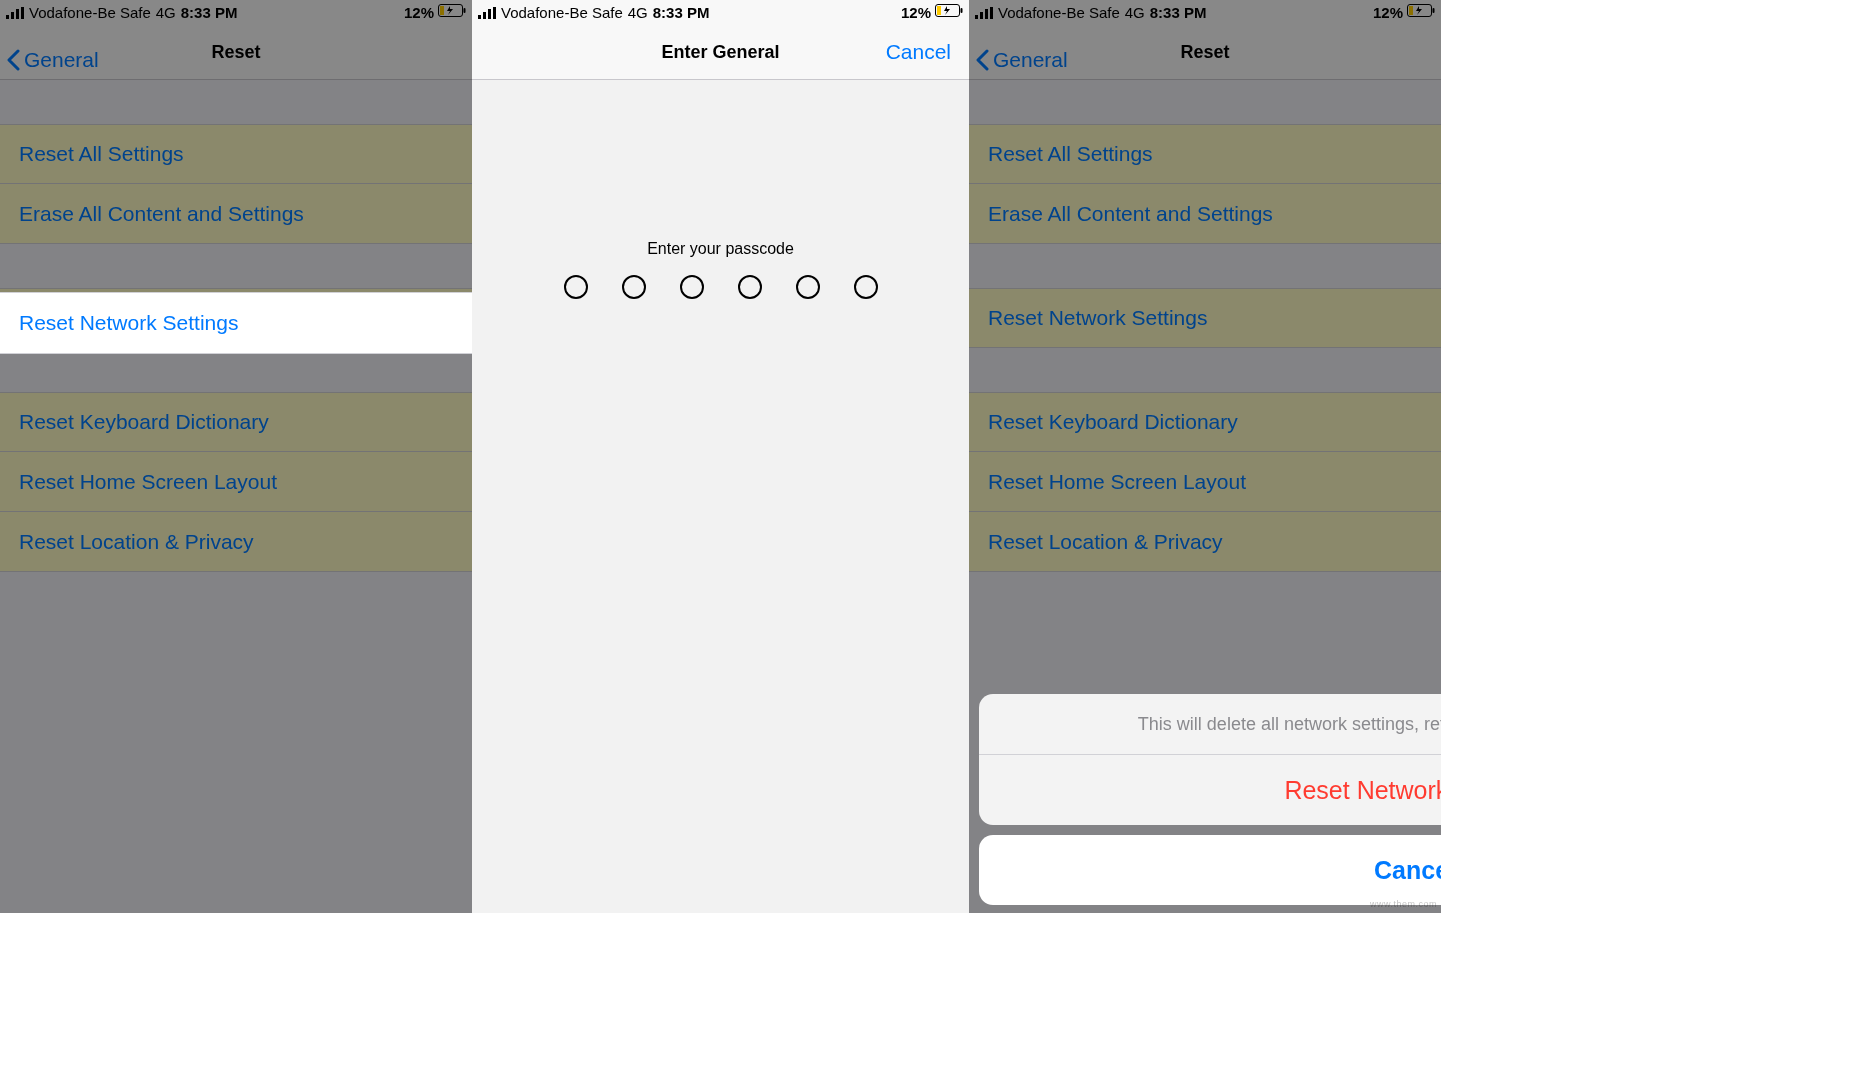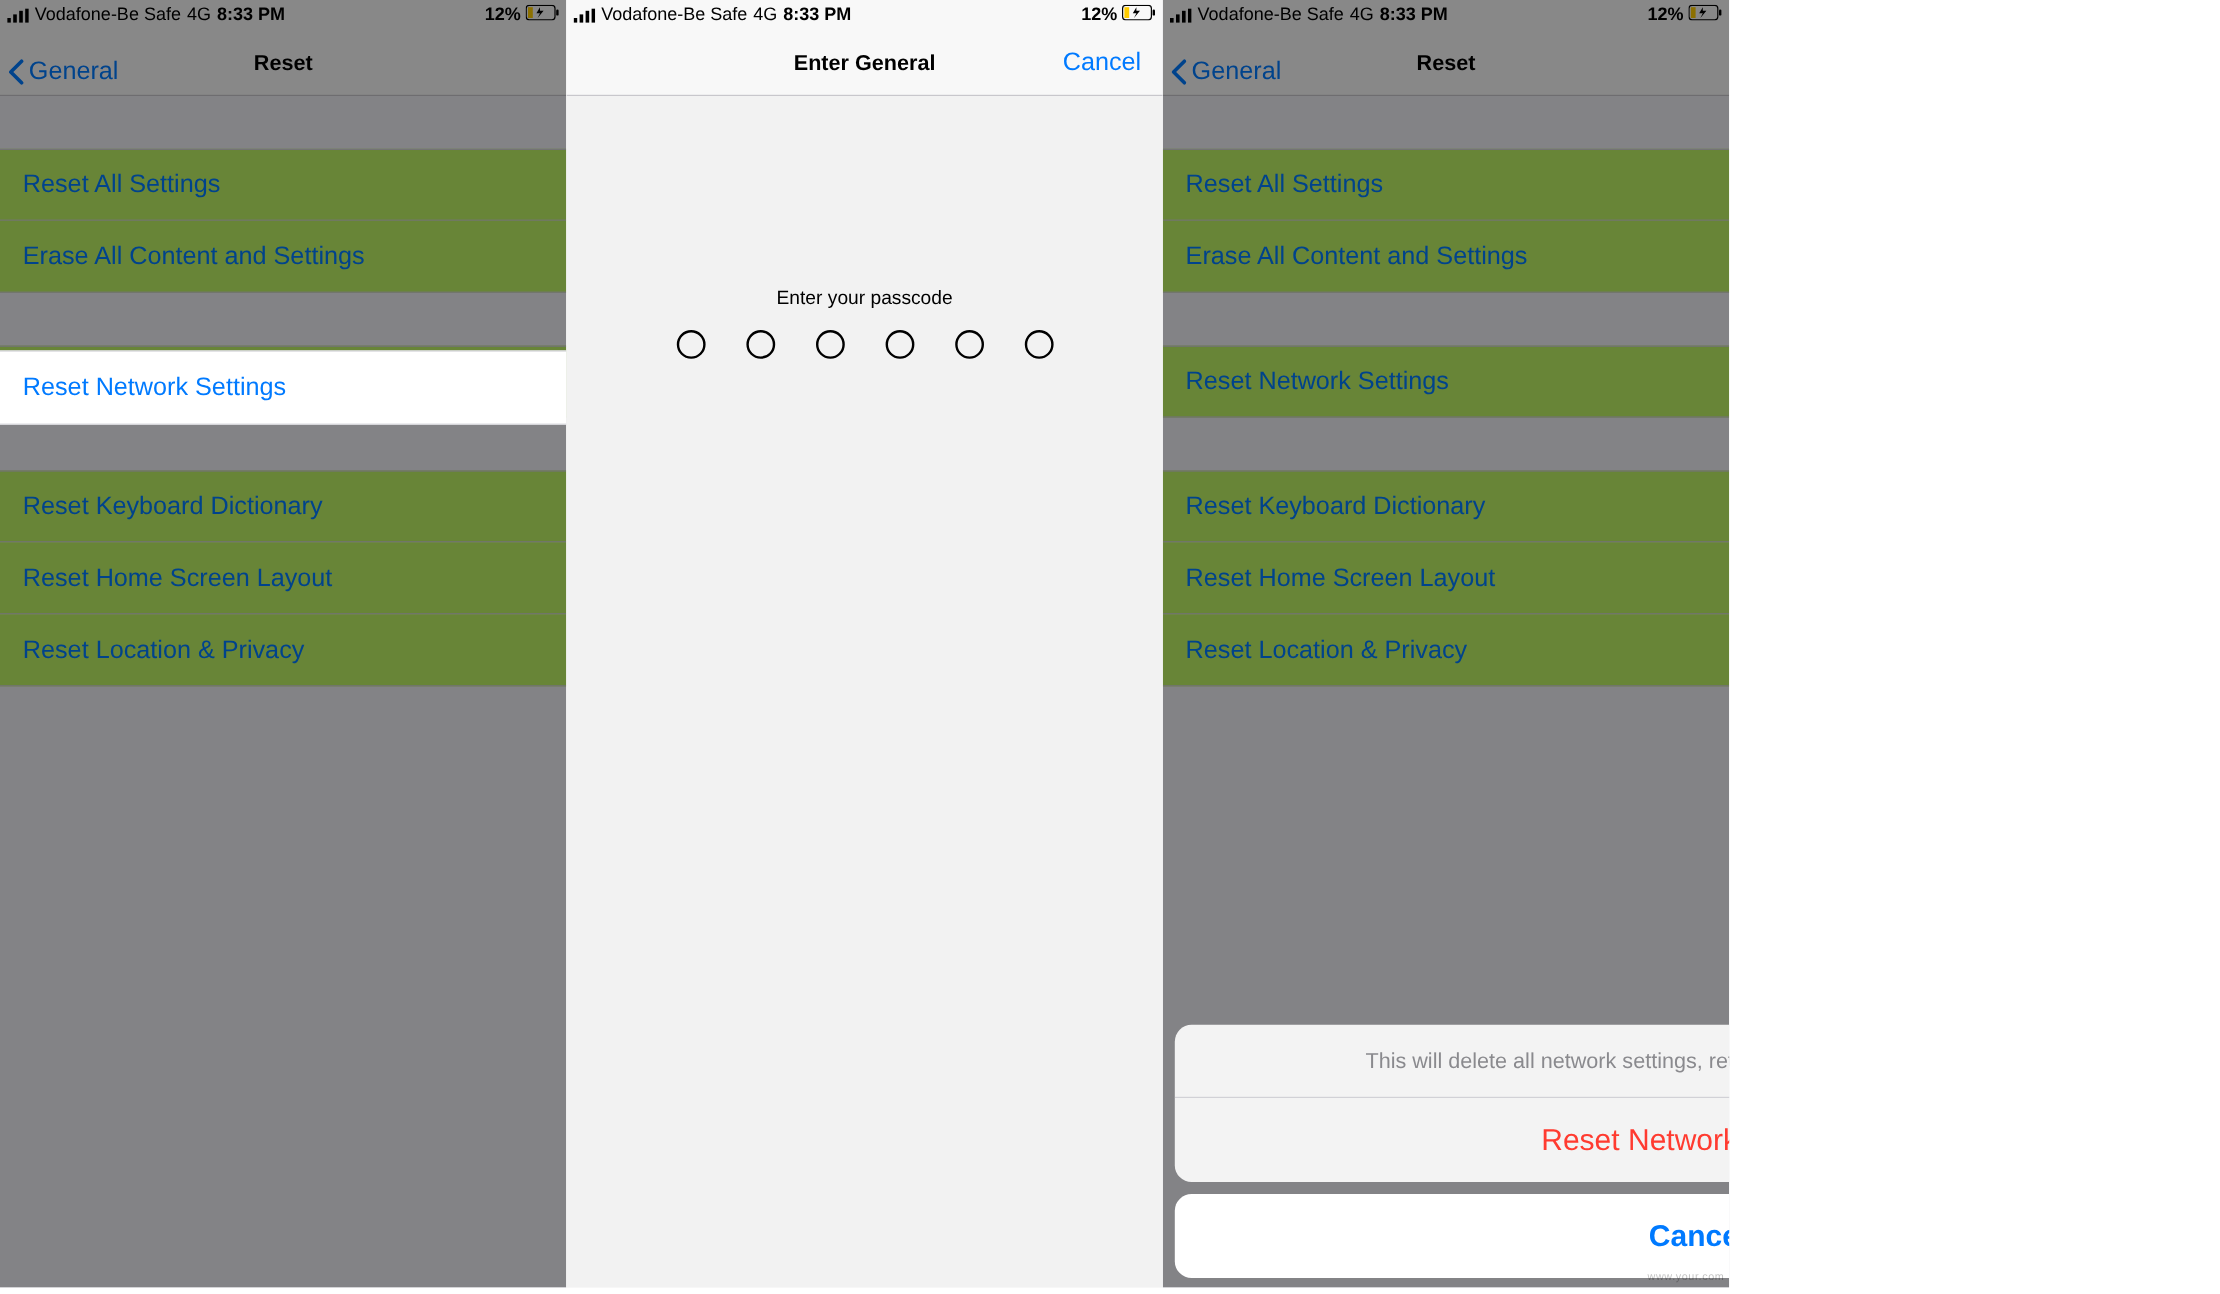--- a/index.html
+++ b/index.html
@@ -6,21 +6,21 @@
     body {
       font-family: -apple-system, "Helvetica Neue", Helvetica, Arial, sans-serif;
       background: #fff;
       width: 1850px;
       height: 1078px;
       display: flex;
       overflow: hidden;
     }
     .screen {
       position: relative;
-      height: 1073px;
+      height: 913px;
       flex: 0 0 auto;
       background: #efeff4;
       overflow: hidden;
     }
     .screen-1 { width: 472px; }
     .screen-2 { width: 497px; background: #f2f2f2; }
     .screen-3 { width: 472px; }
     
 
     
@@ -82,21 +82,21 @@
     .group-gap { height: 44px; }
     .cell-group { background: #fff; }
     .cell {
       height: 60px;
       display: flex;
       align-items: center;
       padding: 0 19px;
       font-size: 21px;
       color: #007aff;
       border-bottom: 1px solid #d1d1d6;
-      background: #bef264;
+      background: #fef9c3;
     }
     .cell:first-child { border-top: 1px solid #d1d1d6; }
 
     
     .dim-overlay {
       position: absolute;
       inset: 0;
       background: rgba(0,0,0,0.45);
       pointer-events: none;
     }
@@ -386,14 +386,14 @@
   <div class="dim-overlay"></div>
 
   <div class="action-sheet">
     <div class="sheet-group">
       <div class="sheet-message">This will delete all network settings, returning them to factory defaults.</div>
       <div class="sheet-button destructive">Reset Network Settings</div>
     </div>
     <div class="sheet-cancel">Cancel</div>
   </div>
 
-  <div class="watermark">www.your.com</div>
+  <div class="watermark">www.them.com</div>
 </div>
 
 </body></html>

